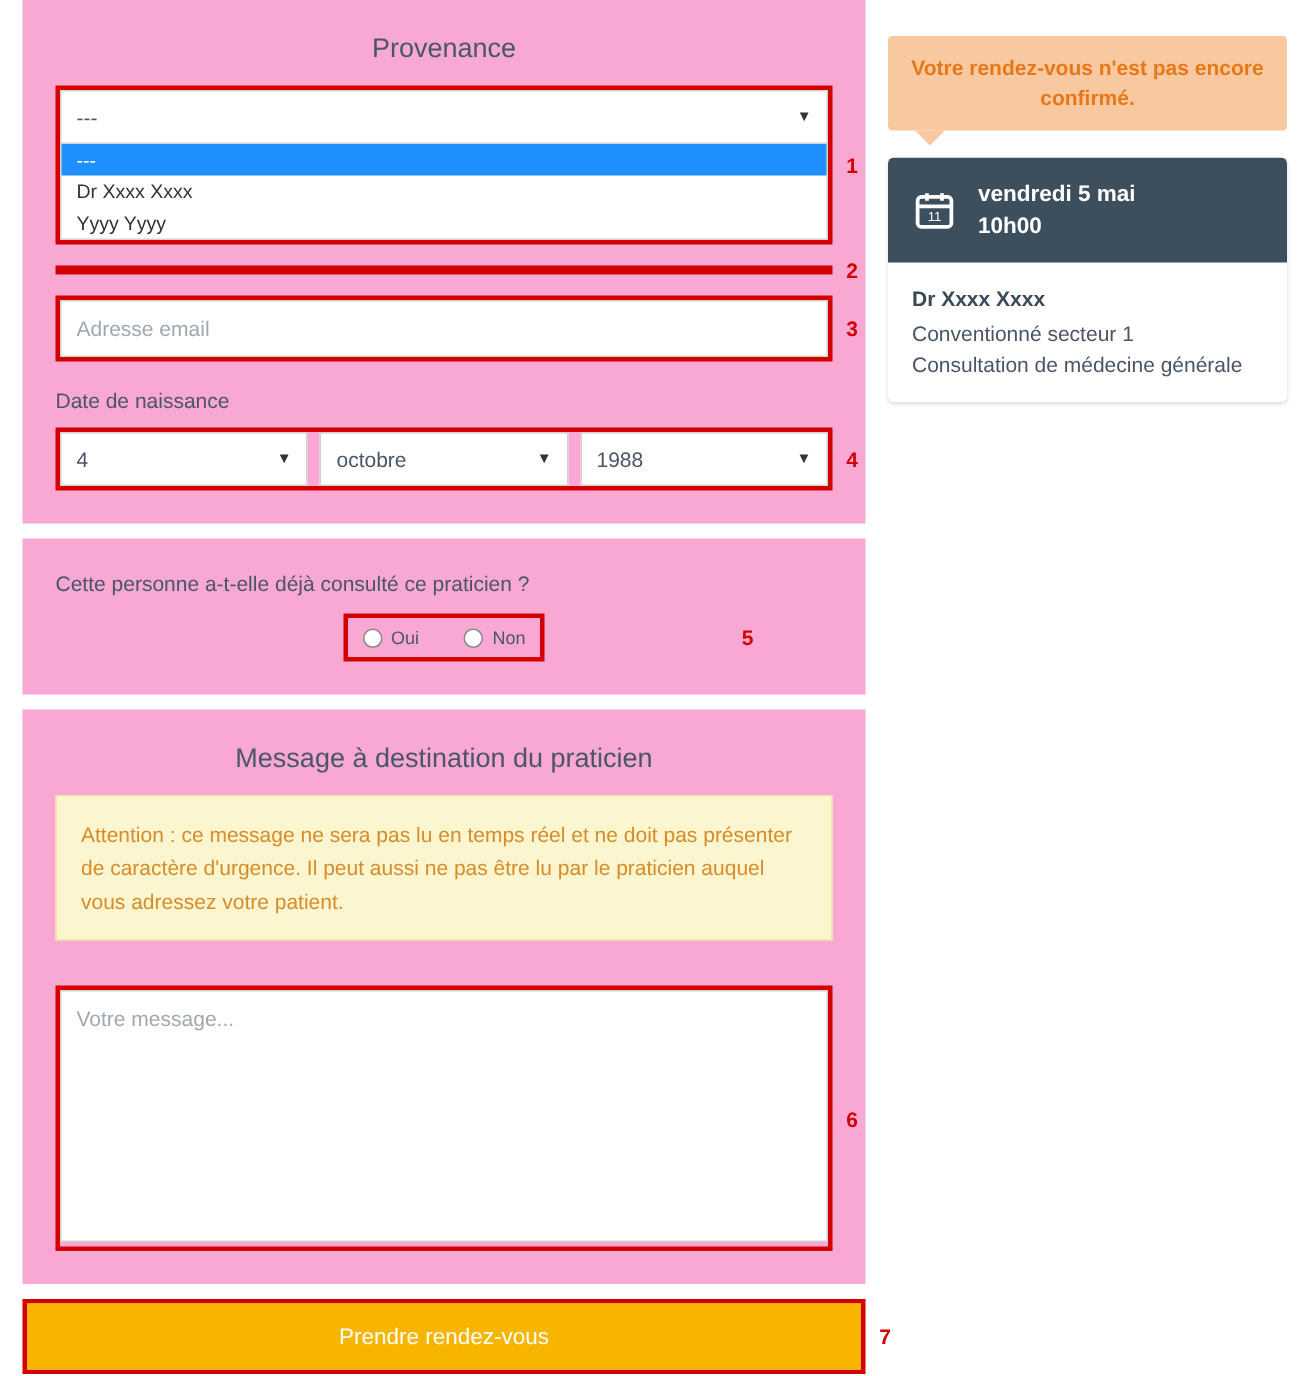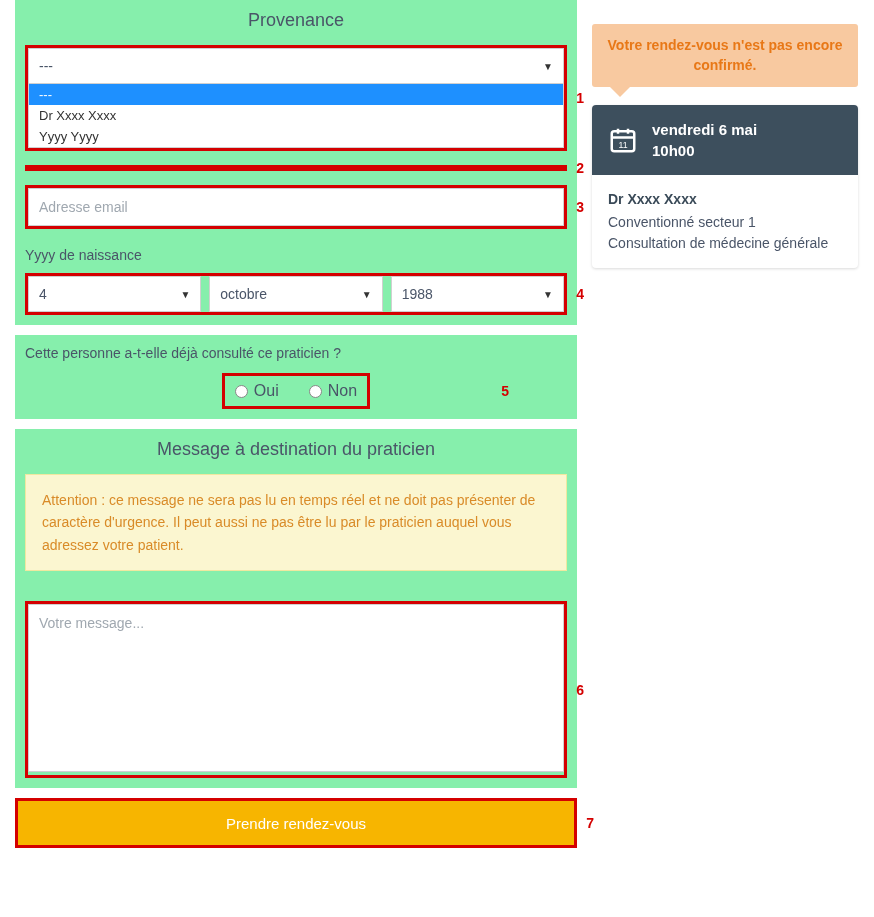--- a/index.html
+++ b/index.html
@@ -19,22 +19,22 @@
     width: 562px;
   }
   .sidebar {
     position: absolute;
     left: 592px;
     top: 0;
     width: 266px;
     margin-top: 24px;
   }
   .section {
-    background: #86efac;
-    padding: 10px;
+    background: #f9a8d4;
+    padding: 22px;
     margin-bottom: 10px;
   }
   .section-title {
     text-align: center;
     font-size: 18px;
     color: #4a5568;
     font-weight: 400;
     margin-bottom: 14px;
   }
   .highlight-box {
@@ -106,21 +106,21 @@
   .radio-row {
     display: flex;
     justify-content: center;
     gap: 30px;
     padding: 6px 10px;
   }
   .radio-opt {
     display: flex;
     align-items: center;
     gap: 6px;
-    font-size: 16px;
+    font-size: 12px;
     color: #4a5568;
   }
   .radio-circle {
     width: 13px;
     height: 13px;
     border: 1px solid #888;
     border-radius: 50%;
     background: #fff;
   }
   .warning-box {
@@ -249,21 +249,21 @@
 
     <div class="highlight-box" style="margin-bottom:14px;">
       <span class="highlight-num">2</span>
     </div>
 
     <div class="highlight-box" style="margin-bottom:18px;">
       <input class="text-input" type="text" placeholder="Adresse email" style="">
       <span class="highlight-num">3</span>
     </div>
 
-    <div class="field-label">Yyyy de naissance</div>
+    <div class="field-label">Date de naissance</div>
     <div class="highlight-box">
       <div class="dob-row">
         <div class="select-wrap">
           <span>4</span>
           <span class="caret">▼</span>
         </div>
         <div class="select-wrap">
           <span>octobre</span>
           <span class="caret">▼</span>
         </div>
@@ -318,21 +318,21 @@
   <div class="appt-card">
     <div class="appt-header">
       <svg class="cal-icon" viewBox="0 0 24 24" fill="none" stroke="#fff" stroke-width="2">
         <rect x="3" y="5" width="18" height="16" rx="2"></rect>
         <line x1="3" y1="10" x2="21" y2="10"></line>
         <line x1="8" y1="3" x2="8" y2="7"></line>
         <line x1="16" y1="3" x2="16" y2="7"></line>
         <text x="12" y="18" font-size="7" fill="#fff" stroke="none" text-anchor="middle">11</text>
       </svg>
       <div class="appt-date">
-        <div>vendredi 6 mai</div>
+        <div>vendredi 5 mai</div>
         <div>10h00</div>
       </div>
     </div>
     <div class="appt-body">
       <div class="doc-name">Dr Xxxx Xxxx</div>
       <div>Conventionné secteur 1</div>
       <div>Consultation de médecine générale</div>
     </div>
   </div>
 </div>

